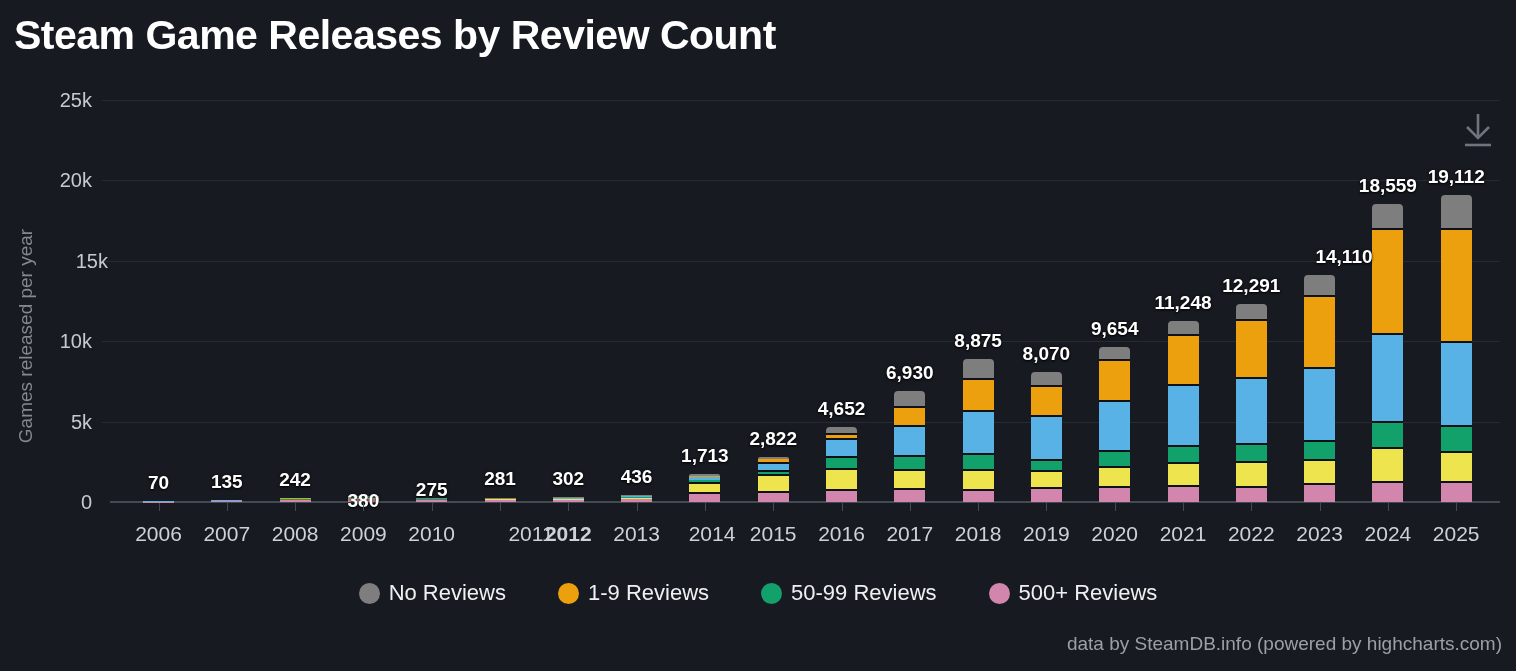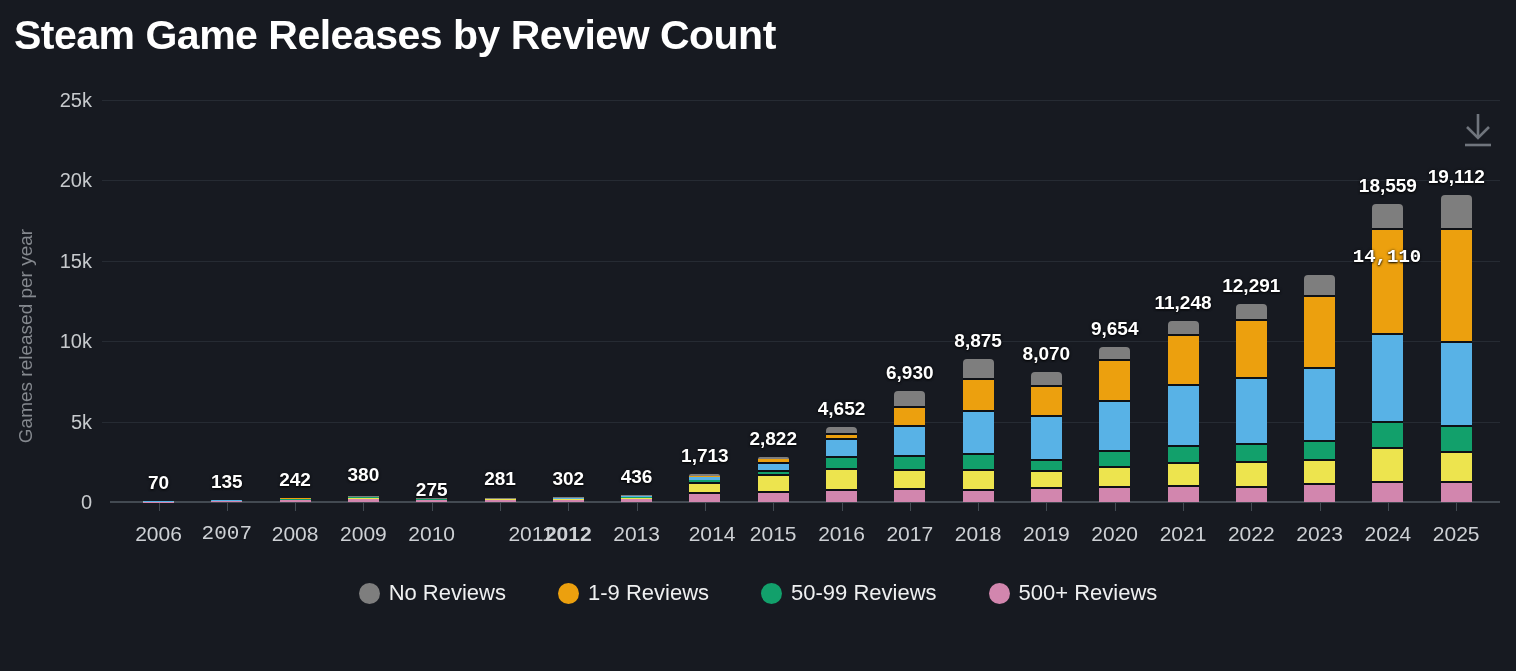--- a/index.html
+++ b/index.html
@@ -247,36 +247,37 @@
       <div class="legend-item">
         <span class="legend-marker" style="background: rgb(18, 160, 107);"></span>
         <span class="legend-label">50-99 Reviews</span>
       </div>
       <div class="legend-item">
         <span class="legend-marker" style="background: rgb(210, 134, 174);"></span>
         <span class="legend-label">500+ Reviews</span>
       </div>
     </div>
 
+  <div class="credits">data by SteamDB.info (powered by highcharts.com)</div>
 <div class="y-tick-label" style="left: 12px; top: 492px;">0</div>
     <div class="y-tick-label" style="left: 12px; top: 411.6px;">5k</div>
     <div class="y-tick-label" style="left: 12px; top: 331.2px;">10k</div>
-    <div class="y-tick-label" style="left: 12px; top: 250.8px; text-align: right;">15k</div>
+    <div class="y-tick-label" style="left: 28px; top: 250.8px; text-align: right;">15k</div>
     <div class="y-tick-label" style="left: 12px; top: 170.4px; text-align: right;">20k</div>
     <div class="y-tick-label" style="left: 12px; top: 90px;">25k</div>
     <div class="bar-total" style="left: 98.5px; top: 472.035px;">70</div>
     <div class="x-tick" style="left: 158.5px; top: 503px;"></div>
     <div class="x-label" style="left: 113.5px; top: 522px;">2006</div>
     <div class="bar-total" style="left: 166.8px; top: 470.99px;">135</div>
     <div class="x-tick" style="left: 226.8px; top: 503px;"></div>
-    <div class="x-label" style="left: 181.8px; top: 522px; font-family: Liberation Mono, monospace;">2007</div>
+    <div class="x-label" style="left: 181.8px; top: 522px;">2007</div>
     <div class="bar-total" style="left: 235.1px; top: 469.221px;">242</div>
     <div class="x-tick" style="left: 295.1px; top: 503px;"></div>
     <div class="x-label" style="left: 250.1px; top: 522px;">2008</div>
-    <div class="bar-total" style="left: 303.4px; top: 464px;">380</div>
+    <div class="bar-total" style="left: 303.4px; top: 490px;">380</div>
     <div class="x-tick" style="left: 363.4px; top: 503px;"></div>
     <div class="x-label" style="left: 318.4px; top: 522px;">2009</div>
     <div class="bar-total" style="left: 371.7px; top: 479px; text-align: center;">275</div>
     <div class="x-tick" style="left: 431.7px; top: 503px;"></div>
     <div class="x-label" style="left: 386.7px; top: 522px;">2010</div>
     <div class="bar-total" style="left: 440px; top: 468.482px;">281</div>
     <div class="x-tick" style="left: 500px; top: 503px;"></div>
     <div class="x-label" style="left: 455px; top: 522px; padding-left: 31px;">2011</div>
     <div class="bar-total" style="left: 508.3px; top: 468.144px;">302</div>
     <div class="x-tick" style="left: 568.3px; top: 503px;"></div>
@@ -304,21 +305,21 @@
     <div class="x-label" style="left: 1001.4px; top: 522px;">2019</div>
     <div class="bar-total" style="left: 1054.7px; top: 317.764px;">9,654</div>
     <div class="x-tick" style="left: 1114.7px; top: 503px;"></div>
     <div class="x-label" style="left: 1069.7px; top: 522px;">2020</div>
     <div class="bar-total" style="left: 1123px; top: 292.132px;">11,248</div>
     <div class="x-tick" style="left: 1183px; top: 503px;"></div>
     <div class="x-label" style="left: 1138px; top: 522px;">2021</div>
     <div class="bar-total" style="left: 1191.3px; top: 275.361px;">12,291</div>
     <div class="x-tick" style="left: 1251.3px; top: 503px;"></div>
     <div class="x-label" style="left: 1206.3px; top: 522px;">2022</div>
-    <div class="bar-total" style="left: 1327px; top: 246.111px; font-family: Liberation Mono, monospace;">14,110</div>
+    <div class="bar-total" style="left: 1284px; top: 246.111px;">14,110</div>
     <div class="x-tick" style="left: 1319.6px; top: 503px;"></div>
     <div class="x-label" style="left: 1274.6px; top: 522px;">2023</div>
     <div class="bar-total" style="left: 1327.9px; top: 174.571px;">18,559</div>
     <div class="x-tick" style="left: 1387.9px; top: 503px;"></div>
     <div class="x-label" style="left: 1342.9px; top: 522px;">2024</div>
     <div class="bar-total" style="left: 1396.2px; top: 165.679px;">19,112</div>
     <div class="x-tick" style="left: 1456.2px; top: 503px;"></div>
     <div class="x-label" style="left: 1411.2px; top: 522px;">2025</div>
   </div>
 

